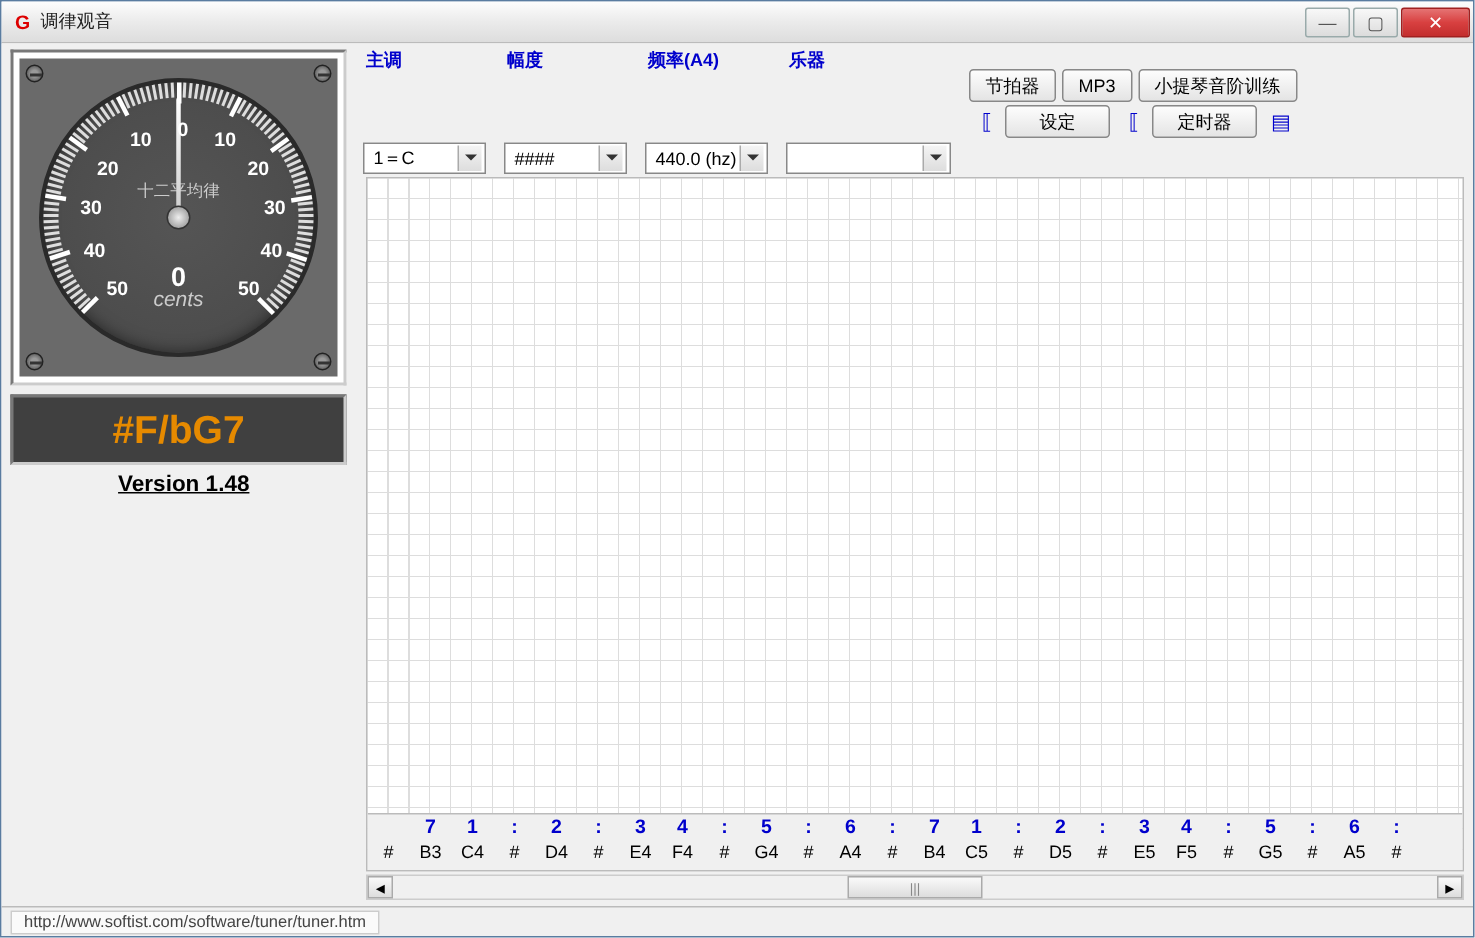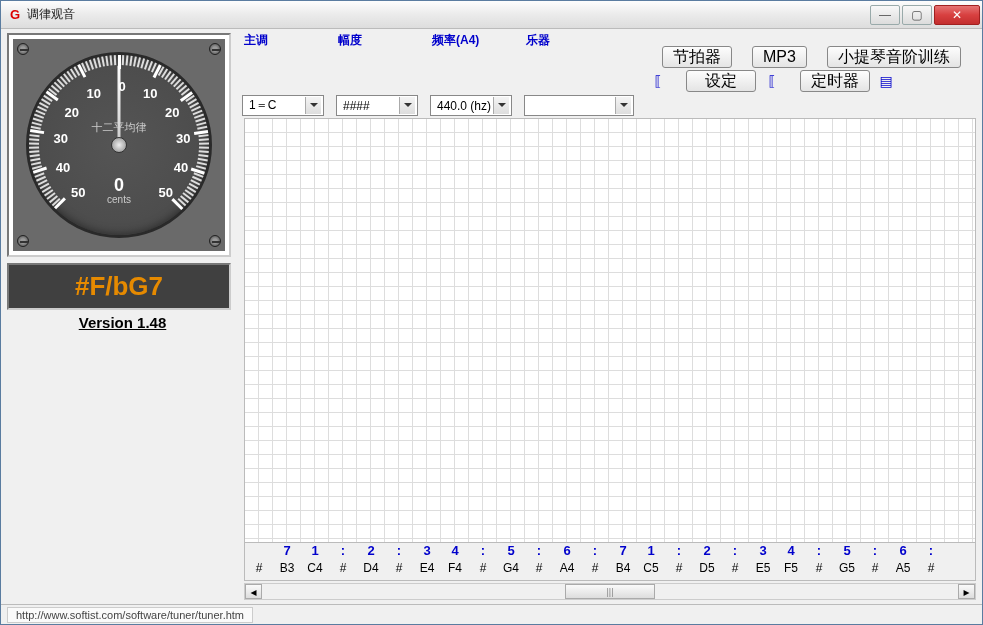--- a/index.html
+++ b/index.html
@@ -96,21 +96,21 @@
     .gauge-label-center {
       position: absolute; left: 50%; top: 40%; transform: translate(-50%,-50%);
       color: #ccc; font-size: 11px;
     }
     .gauge-zero {
       position: absolute; left: 50%; top: 72%; transform: translate(-50%,-50%);
       color: #fff; font-size: 18px; font-weight: bold;
     }
     .gauge-cents {
       position: absolute; left: 50%; top: 80%; transform: translate(-50%,-50%);
-      color: #ccc; font-size: 10px;
+      color: #ccc; font-size: 14px; font-style: italic;
     }
     .gauge-needle {
       position: absolute; left: 50%; top: 50%;
       width: 3px; height: 80px;
       background: linear-gradient(to bottom, #fff, #ccc);
       transform: translate(-50%,-100%);
       transform-origin: bottom center;
       border-radius: 2px 2px 0 0;
     }
     .gauge-hub {
@@ -172,23 +172,22 @@
       border-left: 1px solid #aaa;
       display:flex;align-items:center;justify-content:center;
     }
     .dropdown .caret::after{content:"";border:4px solid transparent;border-top-color:#333;margin-top:3px;}
     .btn-row { display: flex; gap: 4px; margin-top: 14px; }
     .btn-row2 { display: flex; gap: 4px; margin-top: 2px; align-items: center;}
     .std-btn {
       height: 22px; padding: 0 10px;
       border: 1px solid #888; border-radius: 3px;
       background: linear-gradient(#fdfdfd,#e4e4e4);
-      font-size: 16px; display:flex;align-items:center;justify-content:center;
+      font-size: 12px; display:flex;align-items:center;justify-content:center;
       min-width: 50px;
-      margin-left: 16px;
     }
     .icon-tiny {
       width: 16px; height: 16px; display:inline-flex;
       align-items:center;justify-content:center; color:#0000cc;
       font-size: 14px; margin-left: 4px;
     }
     
     
     .grid-area {
       flex: 1; margin: 2px 6px 0 6px;

